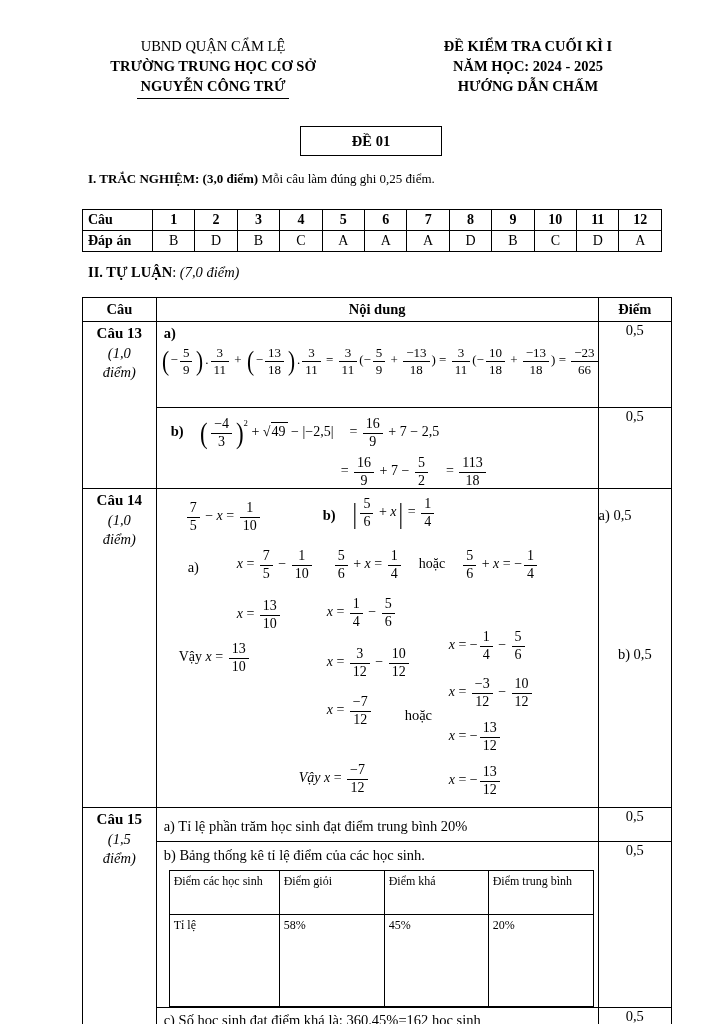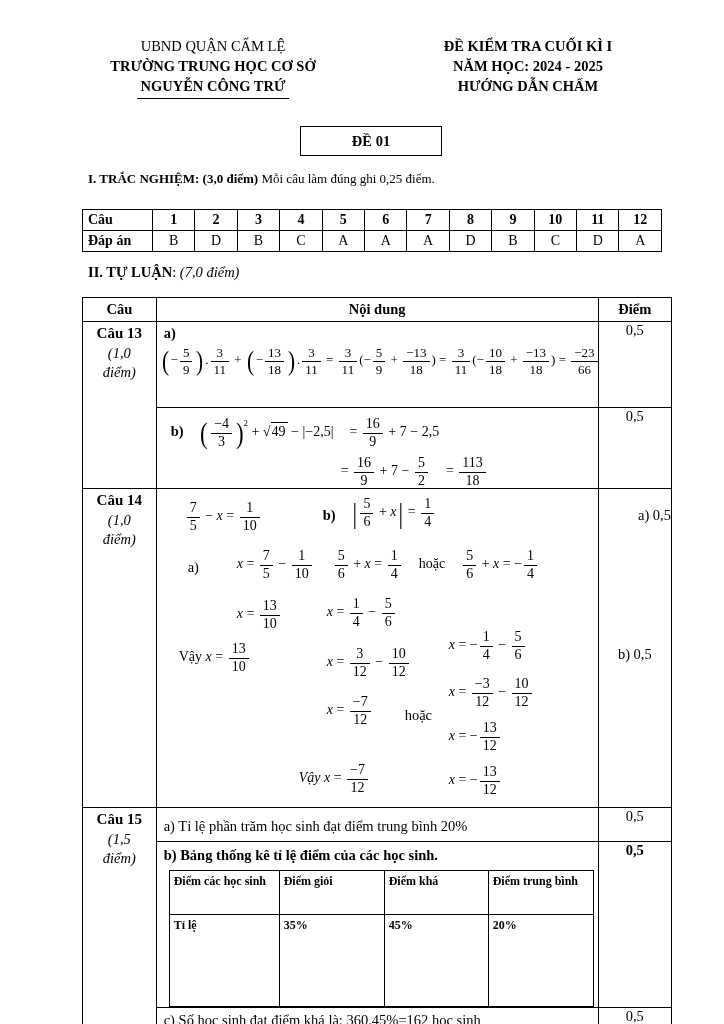--- a/index.html
+++ b/index.html
@@ -69,25 +69,25 @@
   .p-m1{left:170px;top:108px;}
   .p-a3{left:22px;top:153px;}
   .p-m2{left:170px;top:158px;}
   .p-r1{left:292px;top:141px;}
   .p-m3{left:170px;top:206px;}
   .p-hoac{left:248px;top:218px;}
   .p-r2{left:292px;top:188px;}
   .p-r3{left:292px;top:232px;}
   .p-m4{left:142px;top:274px;}
   .p-r4{left:292px;top:276px;}
-  .s14a{text-align:right;margin-top:18px;}
+  .s14a{text-align:left;margin-top:18px;}
   .s14b{text-align:center;margin-top:122px;}
 
   
-  .r15a td{height:33px;} .r15b td{height:88px;font-weight:bold;} .r15c td{height:26px;}
+  .r15a td{height:33px;} .r15b td{height:88px;} .r15c td{height:26px;}
   .t15a{padding:10px 0 0 7px;}
   .t15b{padding:5px 0 0 7px;}
   .t15c{padding:4px 0 0 7px;}
   .stat{margin:6px 0 0 12px;width:424px;table-layout:fixed;font-size:12px;}
   .stat td{padding:1px 4px 2px;vertical-align:top;line-height:19px;}
   .stat .hrow15 td{height:40px;}
   .s15b{padding-top:49px;}
 </style>
 </head>
 <body>
@@ -255,21 +255,21 @@
               </colgroup>
           <tbody>
                 <tr class="hrow15">
             <td>Điểm các học sinh</td>
             <td>Điểm giỏi</td>
             <td>Điểm khá</td>
             <td>Điểm trung bình</td>
           </tr>
           <tr>
             <td>Tỉ lệ</td>
-            <td>35%</td>
+            <td>58%</td>
             <td>45%</td>
             <td>20%</td>
           </tr>
         </tbody>
             </table>
       </td>
       <td class="score s15b">0,5</td>
     </tr>
     <tr class="r15c">
       <td>

